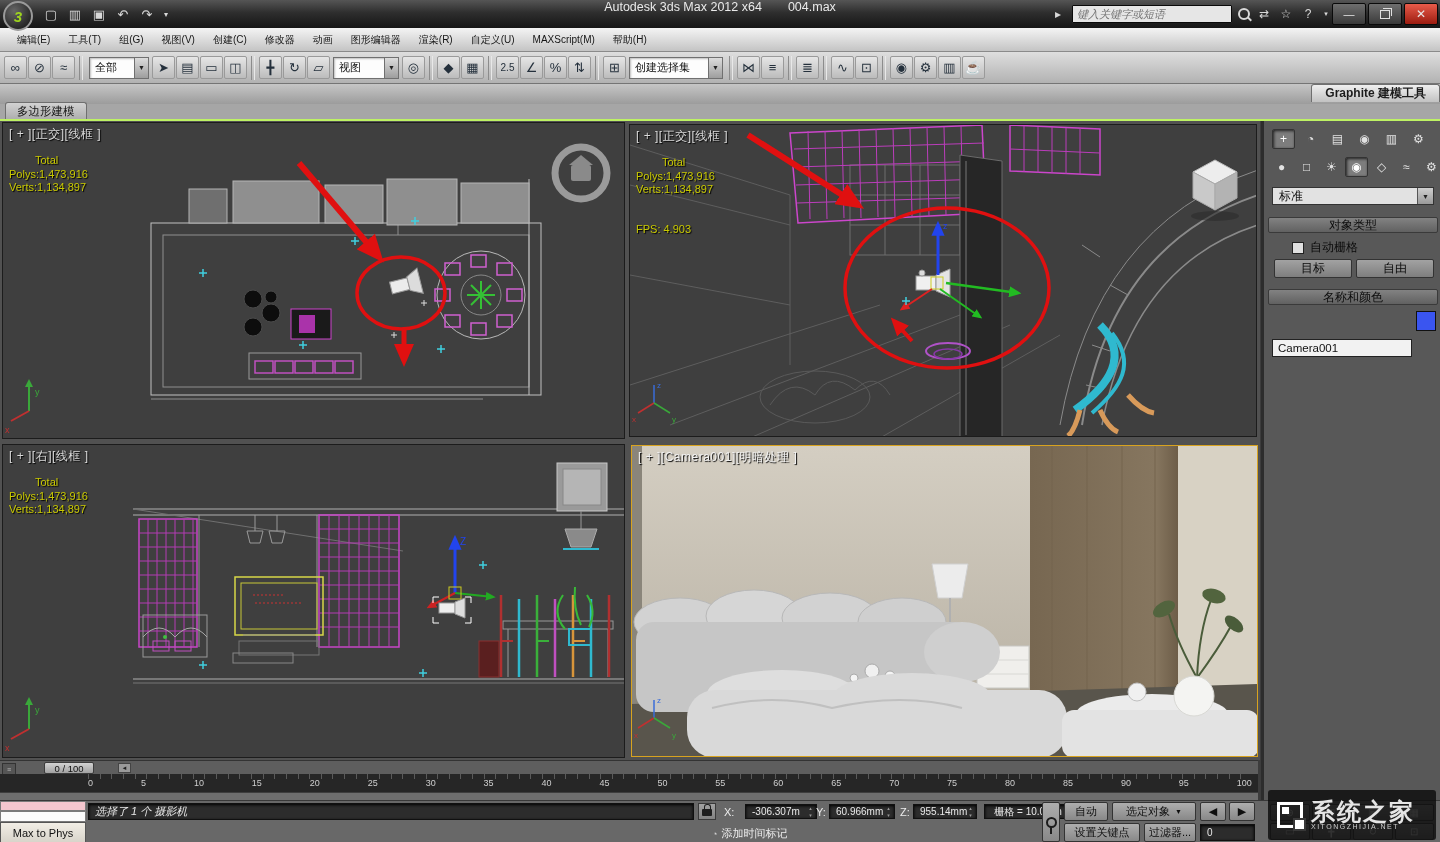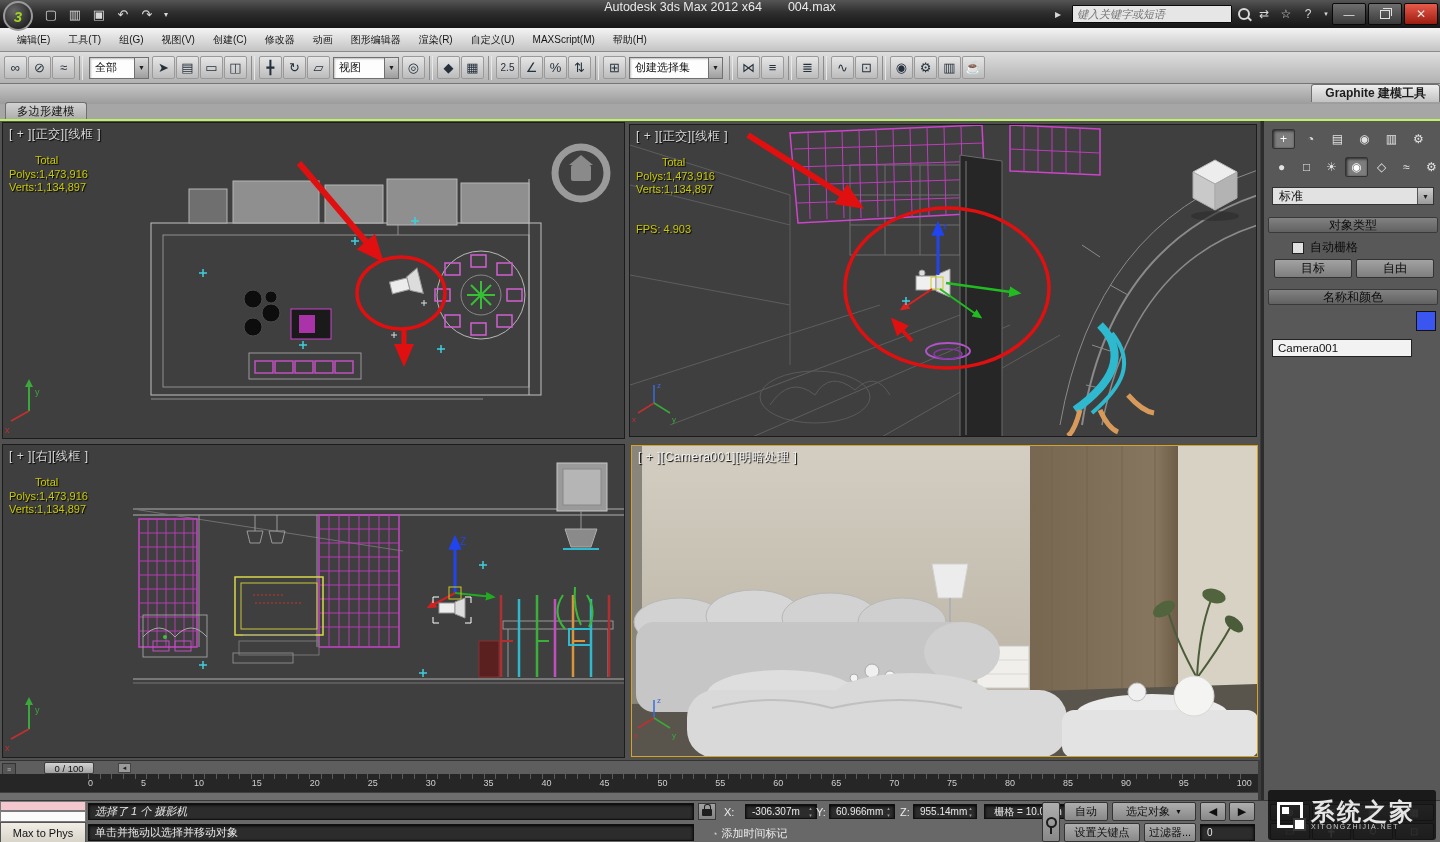--- a/index.html
+++ b/index.html
@@ -773,21 +773,20 @@
     <span class="slabel" style="left:900px;top:5px;">Z:</span>
     <div class="sfield" style="left:913px;top:3px;width:64px;height:15px;font-size:10px;">
       <span>955.14mm</span>
       <span class="spincol">
           <span>▴</span>
           <span>▾</span>
         </span>
     </div>
     <div class="sfield" style="left:984px;top:3px;width:88px;height:15px;font-size:10px;justify-content:center;">栅格 = 10.0mm</div>
 
-    <div class="sfield" style="left:88px;top:23px;width:606px;height:17px;">单击并拖动以选择并移动对象</div>
     <div class="addtag" style="left:712px;top:25px;">
       <span style="color:#cfcfcf;font-size:9px;">◔</span>
       <span>添加时间标记</span>
     </div>
 
     <div class="sbtn" style="left:1042px;top:1px;width:18px;height:40px;">
       <span class="keyg"></span>
     </div>
     <div class="sbtn" style="left:1064px;top:1px;width:44px;height:19px;">自动</div>
     <div class="sbtn" style="left:1112px;top:1px;width:84px;height:19px;gap:5px;">

